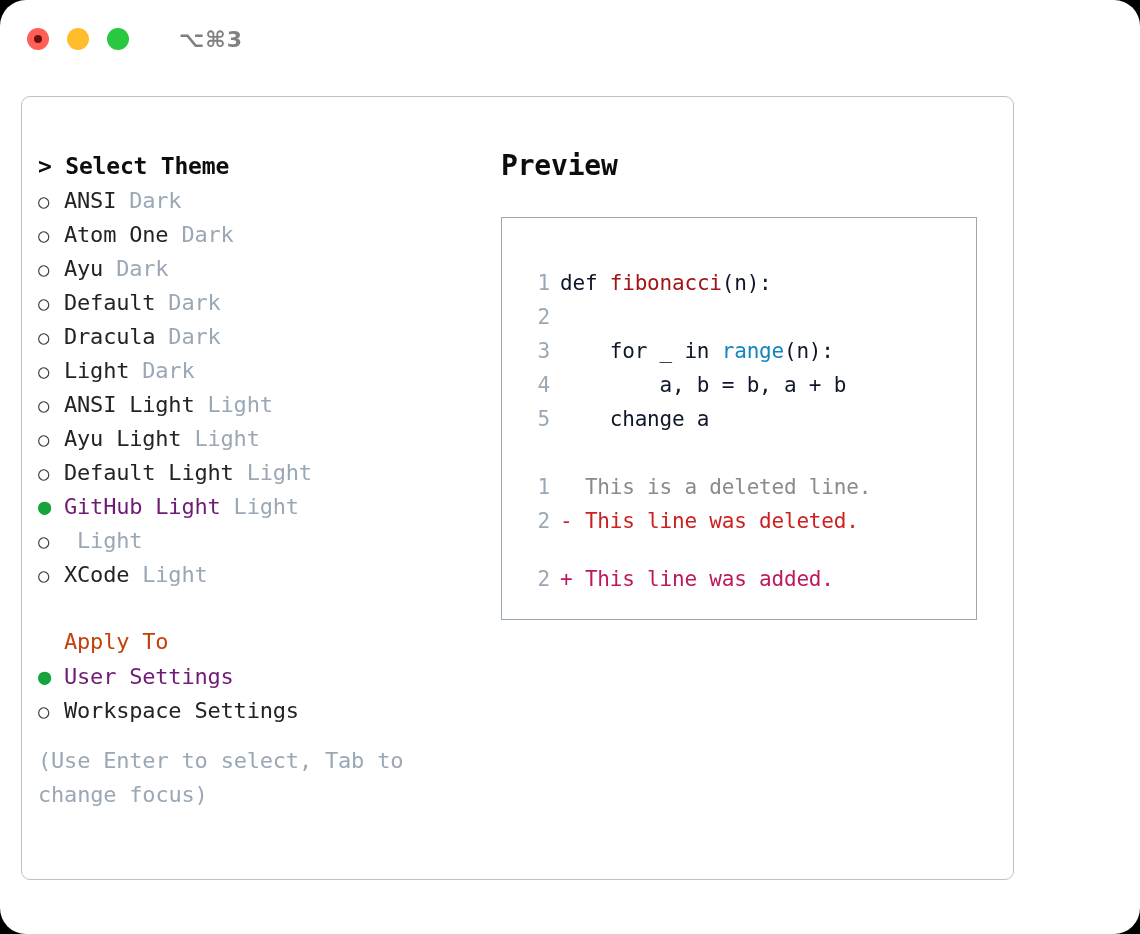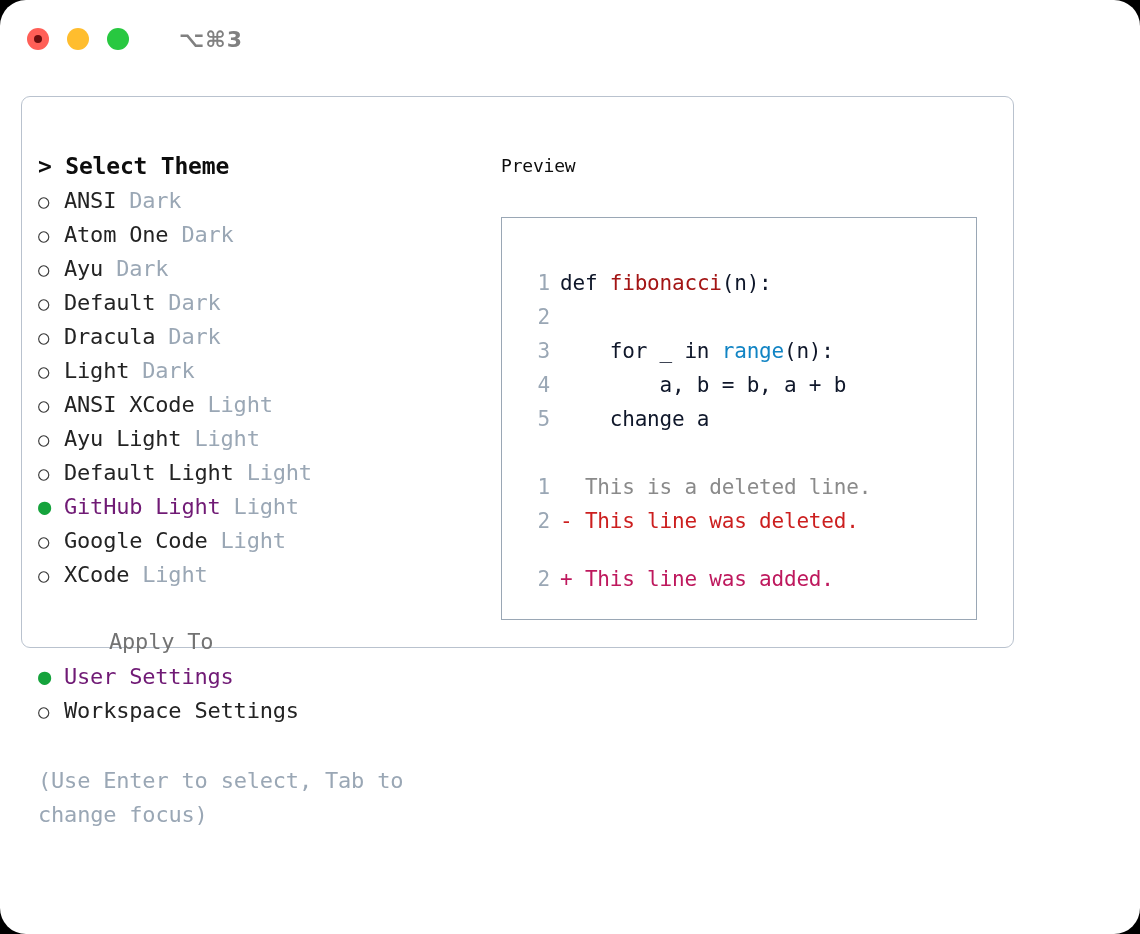--- a/index.html
+++ b/index.html
@@ -67,21 +67,21 @@
     color: #808080;
     letter-spacing: 1px;
   }
 
   
   .panel {
     position: absolute;
     left: 21px;
     top: 96px;
     width: 993px;
-    height: 552px;
+    height: 784px;
     border: 1.5px solid #b9c2ce;
     border-radius: 9px;
     box-sizing: border-box;
     background: #ffffff;
   }
 
   .columns {
     position: absolute;
     left: 0; top: 0;
     width: 100%;
@@ -123,48 +123,47 @@
   }
   .marker.sel { color: #15a33c; font-size: 22px; }
   .marker.blank { color: transparent; }
 
   .opt-label { color: #232323; text-align: center; }
   .opt-row.selected .opt-label { color: #701a75; }
   .opt-suffix { color: #9aa7b5; }
 
   .group-title {
     font-size: 22px;
-    color: #737373;
-    line-height: 34px;
-    white-space: pre;
-    letter-spacing: -0.2px;
-    margin-left: 45px;
+    color: #c2410c;
+    line-height: 34px;
+    white-space: pre;
+    letter-spacing: -0.2px;
   }
 
   .spacer-lg { height: 33px; }
 
   .help-text {
-    margin-top: 36px;
+    margin-top: 16px;
     font-size: 22px;
     color: #9aa7b5;
     line-height: 34px;
     width: 400px;
     letter-spacing: -0.2px;
   }
 
   
   .right-col {
     position: absolute;
     left: 479px;
     top: 52px;
     width: 490px;
   }
   .preview-title {
-    font-size: 18px;
-    font-weight: 400;
+    font-size: 28px;
+    font-weight: 700;
     color: #0d0d0d;
     line-height: 34px;
     letter-spacing: -0.2px;
   }
   .preview-box {
     margin-top: 34px;
     width: 476px;
     height: 403px;
     border: 1.5px solid #9aa7b5;
     box-sizing: border-box;
@@ -219,25 +218,25 @@
 
         <div class="section-header"><span>&gt; </span><span>Select Theme</span></div>
 
         <div class="opt-list" id="theme-list">
             <div class="opt-row"><span class="marker">○</span><span class="opt-label">ANSI</span><span class="opt-suffix"> Dark</span></div>
             <div class="opt-row"><span class="marker">○</span><span class="opt-label">Atom One</span><span class="opt-suffix"> Dark</span></div>
             <div class="opt-row"><span class="marker">○</span><span class="opt-label">Ayu</span><span class="opt-suffix"> Dark</span></div>
             <div class="opt-row"><span class="marker">○</span><span class="opt-label">Default</span><span class="opt-suffix"> Dark</span></div>
             <div class="opt-row"><span class="marker">○</span><span class="opt-label">Dracula</span><span class="opt-suffix"> Dark</span></div>
             <div class="opt-row"><span class="marker">○</span><span class="opt-label">Light</span><span class="opt-suffix"> Dark</span></div>
-            <div class="opt-row"><span class="marker">○</span><span class="opt-label">ANSI XCode</span><span class="opt-suffix"> Light</span></div>
+            <div class="opt-row"><span class="marker">○</span><span class="opt-label">ANSI Light</span><span class="opt-suffix"> Light</span></div>
             <div class="opt-row"><span class="marker">○</span><span class="opt-label">Ayu Light</span><span class="opt-suffix"> Light</span></div>
             <div class="opt-row"><span class="marker">○</span><span class="opt-label">Default Light</span><span class="opt-suffix"> Light</span></div>
             <div class="opt-row selected"><span class="marker sel">●</span><span class="opt-label">GitHub Light</span><span class="opt-suffix"> Light</span></div>
-            <div class="opt-row"><span class="marker">○</span><span class="opt-label">Google Code</span><span class="opt-suffix"> Light</span></div>
+            <div class="opt-row"><span class="marker">○</span><span class="opt-suffix"> Light</span></div>
             <div class="opt-row"><span class="marker">○</span><span class="opt-label">XCode</span><span class="opt-suffix"> Light</span></div>
           </div>
 
         <div class="spacer-lg"></div>
 
         <div class="opt-row">
           <span class="marker blank">○</span>
           <span class="group-title">Apply To</span>
         </div>
 

